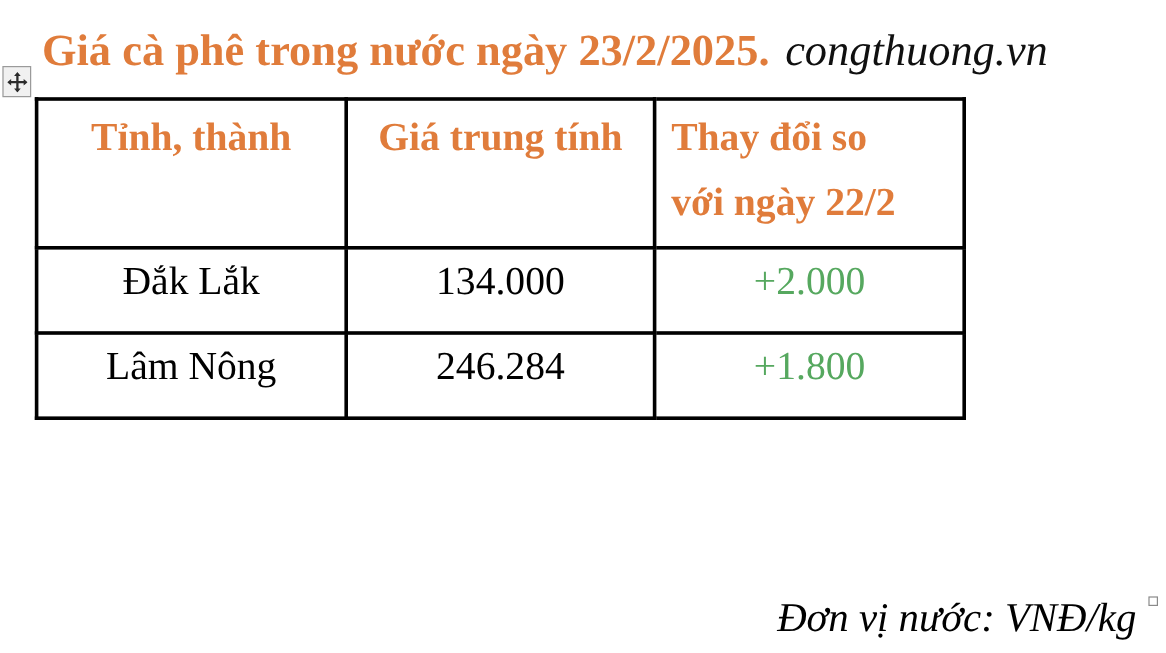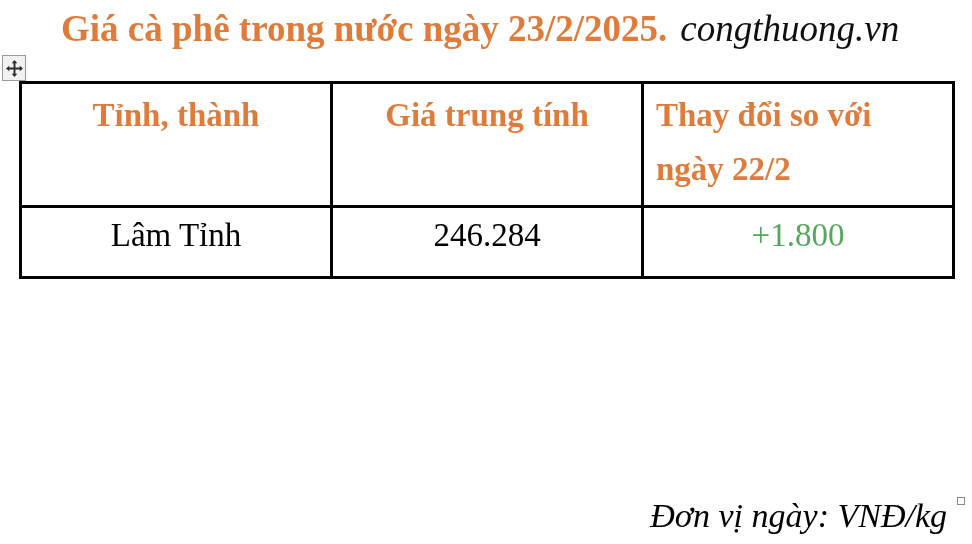--- a/index.html
+++ b/index.html
@@ -13,39 +13,38 @@
     font-family: "Liberation Serif", "DejaVu Serif", serif;
     overflow: hidden;
   }
   .page {
     position: relative;
     width: 972px; height: 544px;
     background: #ffffff;
   }
   .title-bar {
     position: absolute;
-    top: 7px; left: 35px;
+    top: 21px; left: 35px;
     white-space: nowrap;
-    margin-left: 26px;
   }
   .title {
     font-size: 37px;
     font-weight: bold;
     color: var(--accent);
   }
   .source {
     font-size: 37px;
     font-style: italic;
     color: #101010;
     margin-left: 13px;
   }
   table.price-table {
     position: absolute;
-    top: 81px; left: 19px;
-    width: 936px;
+    top: 81px; left: 29px;
+    width: 776px;
     border-collapse: collapse;
     table-layout: fixed;
   }
   .price-table th, .price-table td {
     border: 3px solid #000000;
     vertical-align: top;
     font-size: 33px;
     background: #ffffff;
   }
   .price-table th {
@@ -115,24 +114,29 @@
   <table class="price-table">
     <thead>
       <tr>
         <th>Tỉnh, thành</th>
         <th>Giá trung tính</th>
         <th class="align-left">Thay đổi so với ngày 22/2</th>
       </tr>
     </thead>
     <tbody>
       <tr>
-        <td>Lâm Tỉnh</td>
+        <td>Đắk Lắk</td>
+        <td>134.000</td>
+        <td class="change">+2.000</td>
+      </tr>
+      <tr>
+        <td>Lâm Nông</td>
         <td>246.284</td>
         <td class="change">+1.800</td>
       </tr>
     </tbody>
   </table>
 
-  <div class="footer-note">Đơn vị ngày: VNĐ/kg</div>
+  <div class="footer-note">Đơn vị nước: VNĐ/kg</div>
 
   <span class="resize-handle"></span>
 
 </div>
 
 </body></html>

